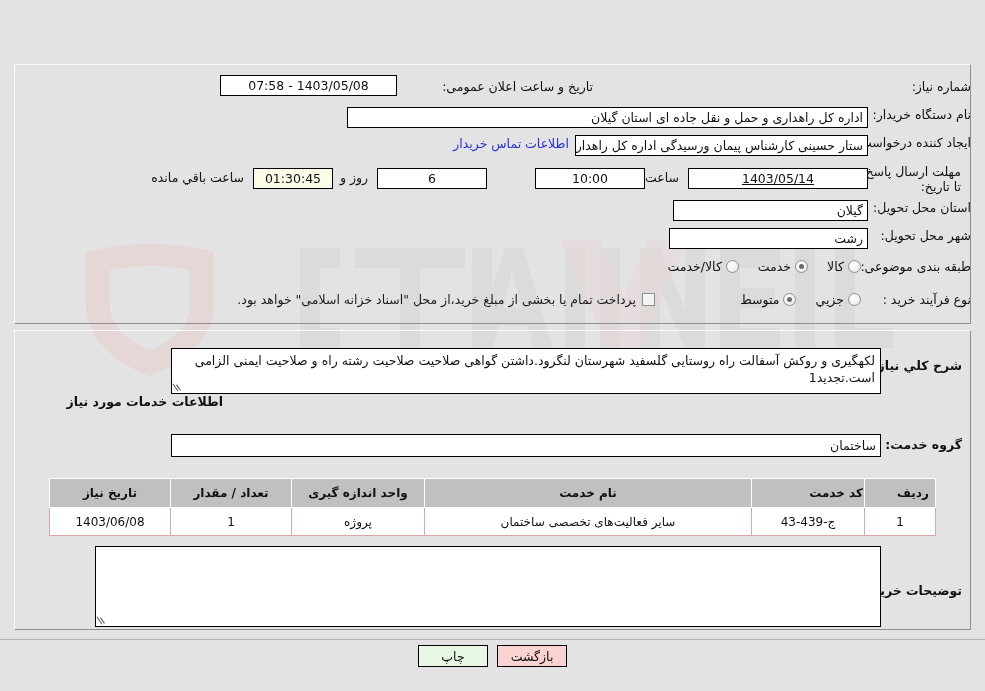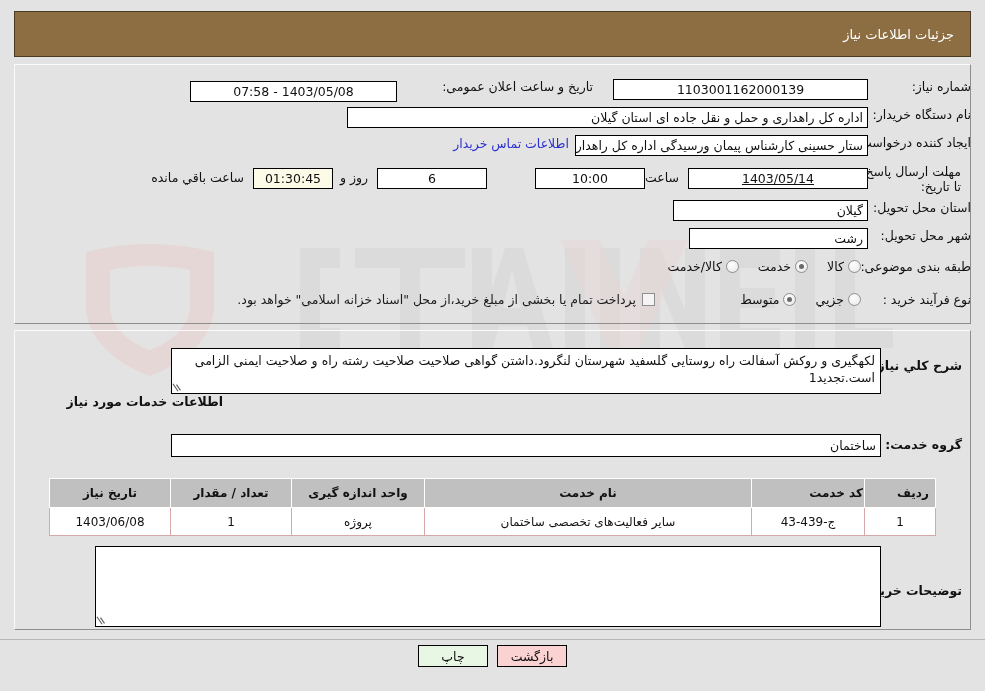--- a/index.html
+++ b/index.html
@@ -266,35 +266,31 @@
         <path d="M835 8 h20 v80 h38 v20 h-58 z"></path>
       </g>
       <g fill="#edbcbc">
         <path d="M150 4 c-36 0 -64 8 -64 8 v54 c0 32 30 58 64 70 c34 -12 64 -38 64 -70 v-54 c0 0 -28 -8 -64 -8 z
                  M150 26 c22 0 40 4 40 4 v36 c0 20 -18 36 -40 44 c-22 -8 -40 -24 -40 -44 v-36 c0 0 18 -4 40 -4 z"></path>
         <path d="M560 0 l40 0 l24 56 l24 -56 l40 0 l-52 118 h-24 z" opacity="0.55"></path>
       </g>
     </svg>
   </div>
 
-  <div class="titlebar">
-    <span class="ttl">جزئیات اطلاعات نیاز</span>
-  </div>
 
   <div class="panel" id="panel-top"></div>
 
   <div class="row" style="top:79px; right:14px;">
     <span class="lbl">شماره نیاز:</span>
   </div>
-  <div class="fld center" style="position:absolute; top:79px; right:117px; width:255px; z-index:3;">1103001162000139</div>
 
   <div class="row" style="top:79px; right:392px;">
     <span class="lbl">تاریخ و ساعت اعلان عمومی:</span>
   </div>
-  <div class="fld center" style="position:absolute; top:81px; right:588px; width:207px; z-index:3;">1403/05/08 - 07:58</div>
+  <div class="fld center" style="position:absolute; top:75px; right:588px; width:177px; z-index:3;">1403/05/08 - 07:58</div>
 
   <div class="row" style="top:107px; right:14px;">
     <span class="lbl">نام دستگاه خریدار:</span>
   </div>
   <div class="fld right" style="position:absolute; top:107px; right:117px; width:521px; z-index:3;">اداره کل راهداری و حمل و نقل جاده ای استان گیلان</div>
 
   <div class="row" style="top:135px; right:14px;">
     <span class="lbl">ایجاد کننده درخواست:</span>
   </div>
   <div class="fld right" style="position:absolute; top:135px; right:117px; width:293px; z-index:3;">ستار حسینی کارشناس پیمان ورسیدگی اداره کل راهداری و حمل و نقل جاده ا</div>
@@ -310,21 +306,21 @@
   <span class="plain" style="position:absolute; top:170px; right:736px; z-index:3;">ساعت باقي مانده</span>
 
   <div class="row" style="top:200px; right:14px;">
     <span class="lbl">استان محل تحویل:</span>
   </div>
   <div class="fld right" style="position:absolute; top:200px; right:117px; width:195px; z-index:3;">گیلان</div>
 
   <div class="row" style="top:228px; right:14px;">
     <span class="lbl">شهر محل تحویل:</span>
   </div>
-  <div class="fld right" style="position:absolute; top:228px; right:117px; width:179px; z-index:3;">رشت</div>
+  <div class="fld right" style="position:absolute; top:228px; right:117px; width:199px; z-index:3;">رشت</div>
 
   <div class="row" style="top:259px; right:14px;">
     <span class="lbl">طبقه بندی موضوعی:</span>
   </div>
   <div class="row radio-grp" style="top:259px; right:124px;">
     <label class="radio-item">
       <span class="radio"></span>
       <span class="cap">کالا</span>
     </label>
     <label class="radio-item">

